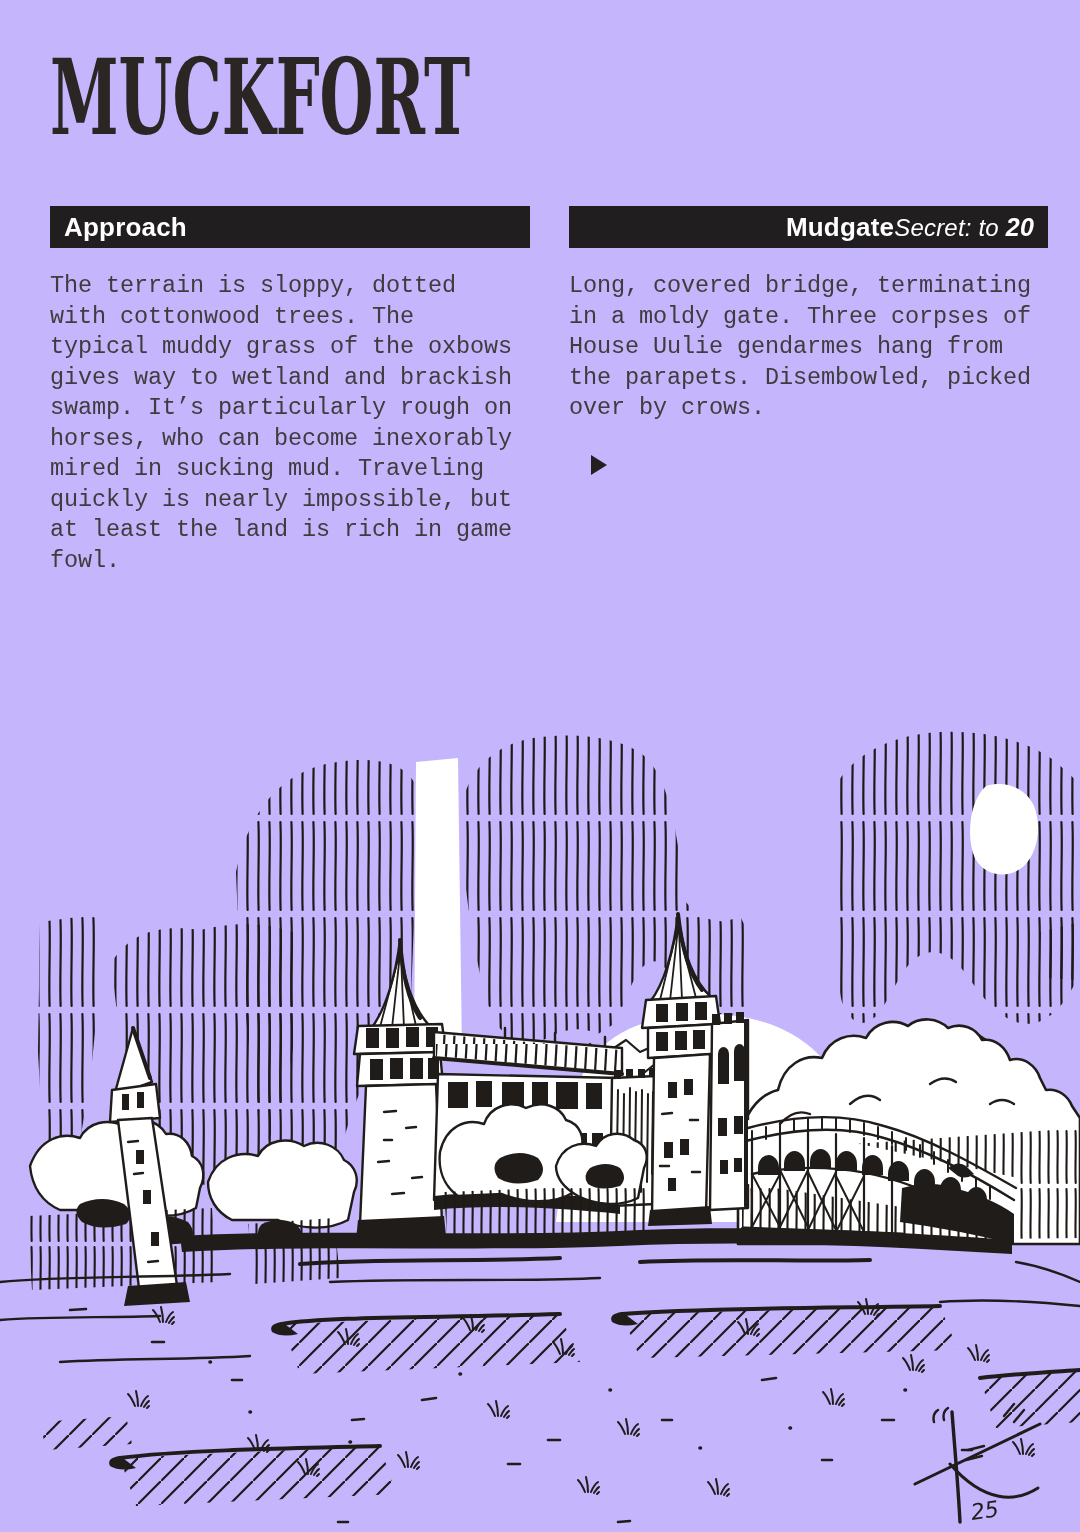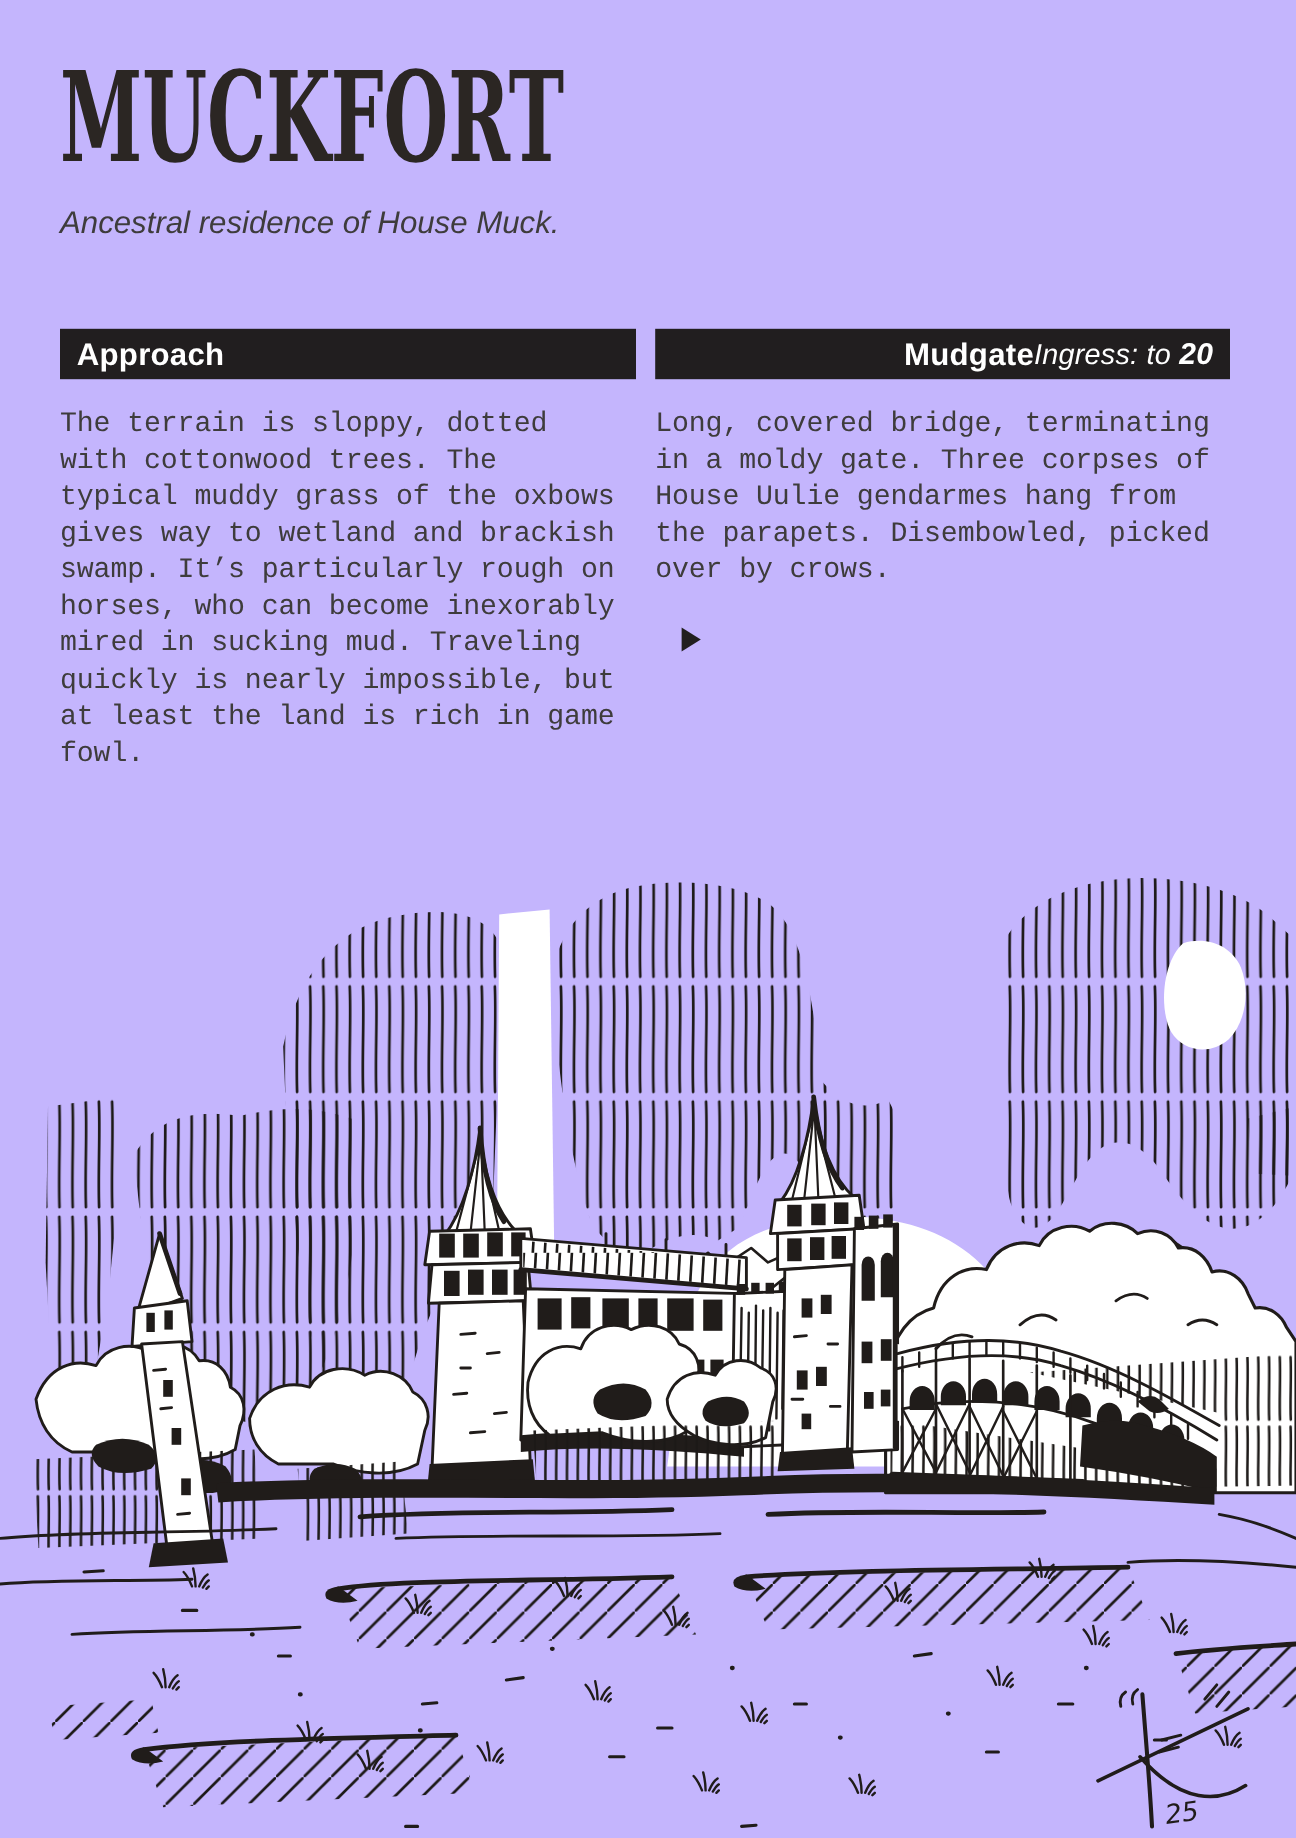--- a/index.html
+++ b/index.html
@@ -5,21 +5,21 @@
   html,body{margin:0;padding:0;background:#e8e8e8;}
   .page{
     position:relative;width:1080px;height:1532px;background:#c4b5fd;
     font-family:"Liberation Sans",sans-serif;color:#3e3c3c;overflow:hidden;
     margin:0 auto;
   }
   .content{padding:36px 48px 0 50px;}
   .title-svg{display:block;margin:14px 0 0 0;}
   .subtitle{font-style:italic;font-size:26px;margin:16px 0 0 0;color:#3e3c3c;}
   .intro{font-size:24px;line-height:33px;margin:20px 0 0 0;width:992px;letter-spacing:-0.1px;}
-  .cols{display:grid;grid-template-columns:480px 479px;column-gap:16px;margin-top:73px;}
+  .cols{display:grid;grid-template-columns:480px 479px;column-gap:39px;margin-top:52px;}
   .bar{height:42px;background:#211e1f;color:#ffffff;display:flex;align-items:center;
        padding:0 14px;box-sizing:border-box;font-weight:bold;font-size:26px;letter-spacing:0.2px;}
   .bar-right{justify-content:flex-end;}
   .ingress{font-weight:normal;font-style:italic;font-size:24px;}
   .ingress b{font-size:25px;}
   .colbody{margin-top:23px;font-size:23.5px;line-height:30.5px;letter-spacing:-0.1px;padding-right:8px;font-family:Liberation Mono, monospace;}
   .bullet{display:flex;margin-top:26px;padding-left:22px;}
   .tri{width:0;height:0;border-left:16px solid #221f1f;border-top:10px solid transparent;
        border-bottom:10px solid transparent;margin-top:5px;flex:0 0 auto;}
   .bullet-text{margin-left:13px;font-size:23.5px;line-height:30.5px;letter-spacing:-0.1px;}
@@ -32,36 +32,35 @@
 </head>
 <body>
 
 <div class="page">
   <div class="content">
 
     <svg class="title-svg" width="460" height="104">
       <text x="0" y="84" font-family="DejaVu Serif, serif" font-weight="bold" font-size="104" textLength="420" lengthAdjust="spacingAndGlyphs" fill="#2b2623">MUCKFORT</text>
     </svg>
 
-    <p class="subtitle">Ancestral residence of House Muck.</p>
 
 
     <div class="cols">
 
       <div>
         <div class="bar">
           <span>Approach</span>
         </div>
         <p class="colbody">The terrain is sloppy, dotted with cottonwood trees. The typical muddy grass of the oxbows gives way to wetland and brackish swamp. It’s particularly rough on horses, who can become inexorably mired in sucking mud. Traveling quickly is nearly impossible, but at least the land is rich in game fowl.</p>
       </div>
 
       <div>
         <div class="bar bar-right">
           <span>Mudgate</span>
-          <span class="ingress"><span>Ingress: to </span><b>20</b></span>
+          <span class="ingress"><span>Secret: to </span><b>20</b></span>
         </div>
         <p class="colbody">Long, covered bridge, terminating in a moldy gate. Three corpses of House Uulie gendarmes hang from the parapets. Disembowled, picked over by crows.</p>
         <div class="bullet">
           <span class="tri"></span>
         </div>
       </div>
 
     </div>
   </div>
 

